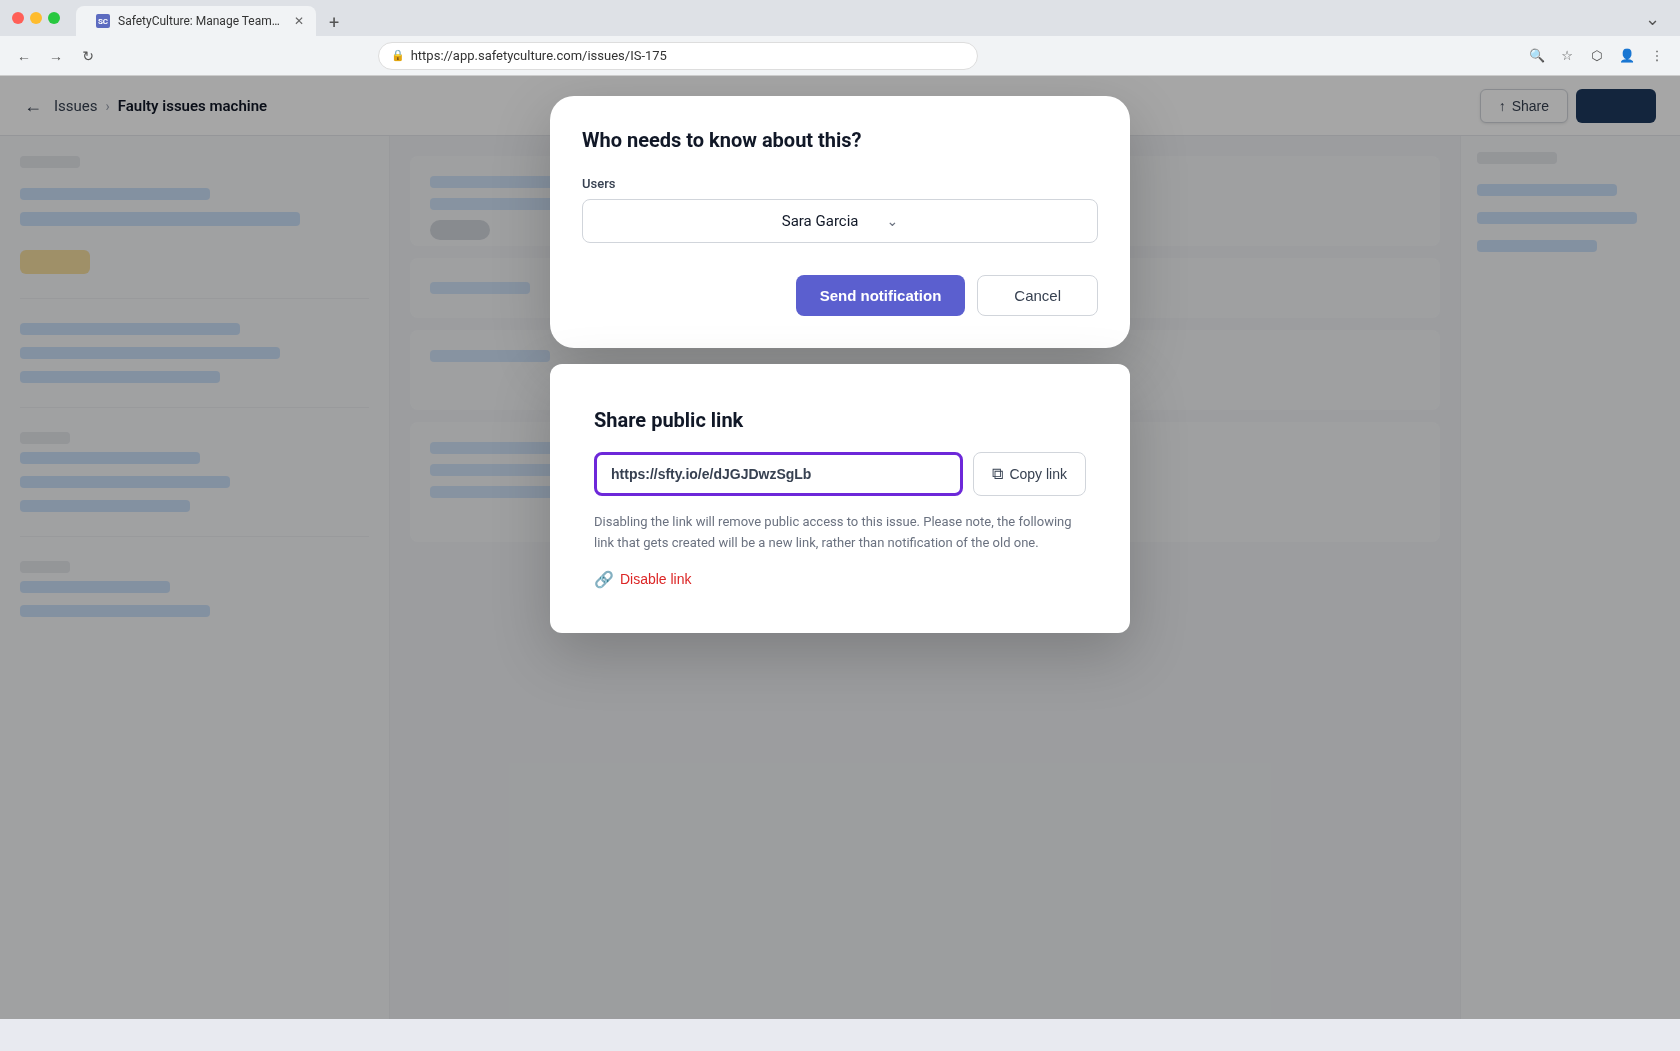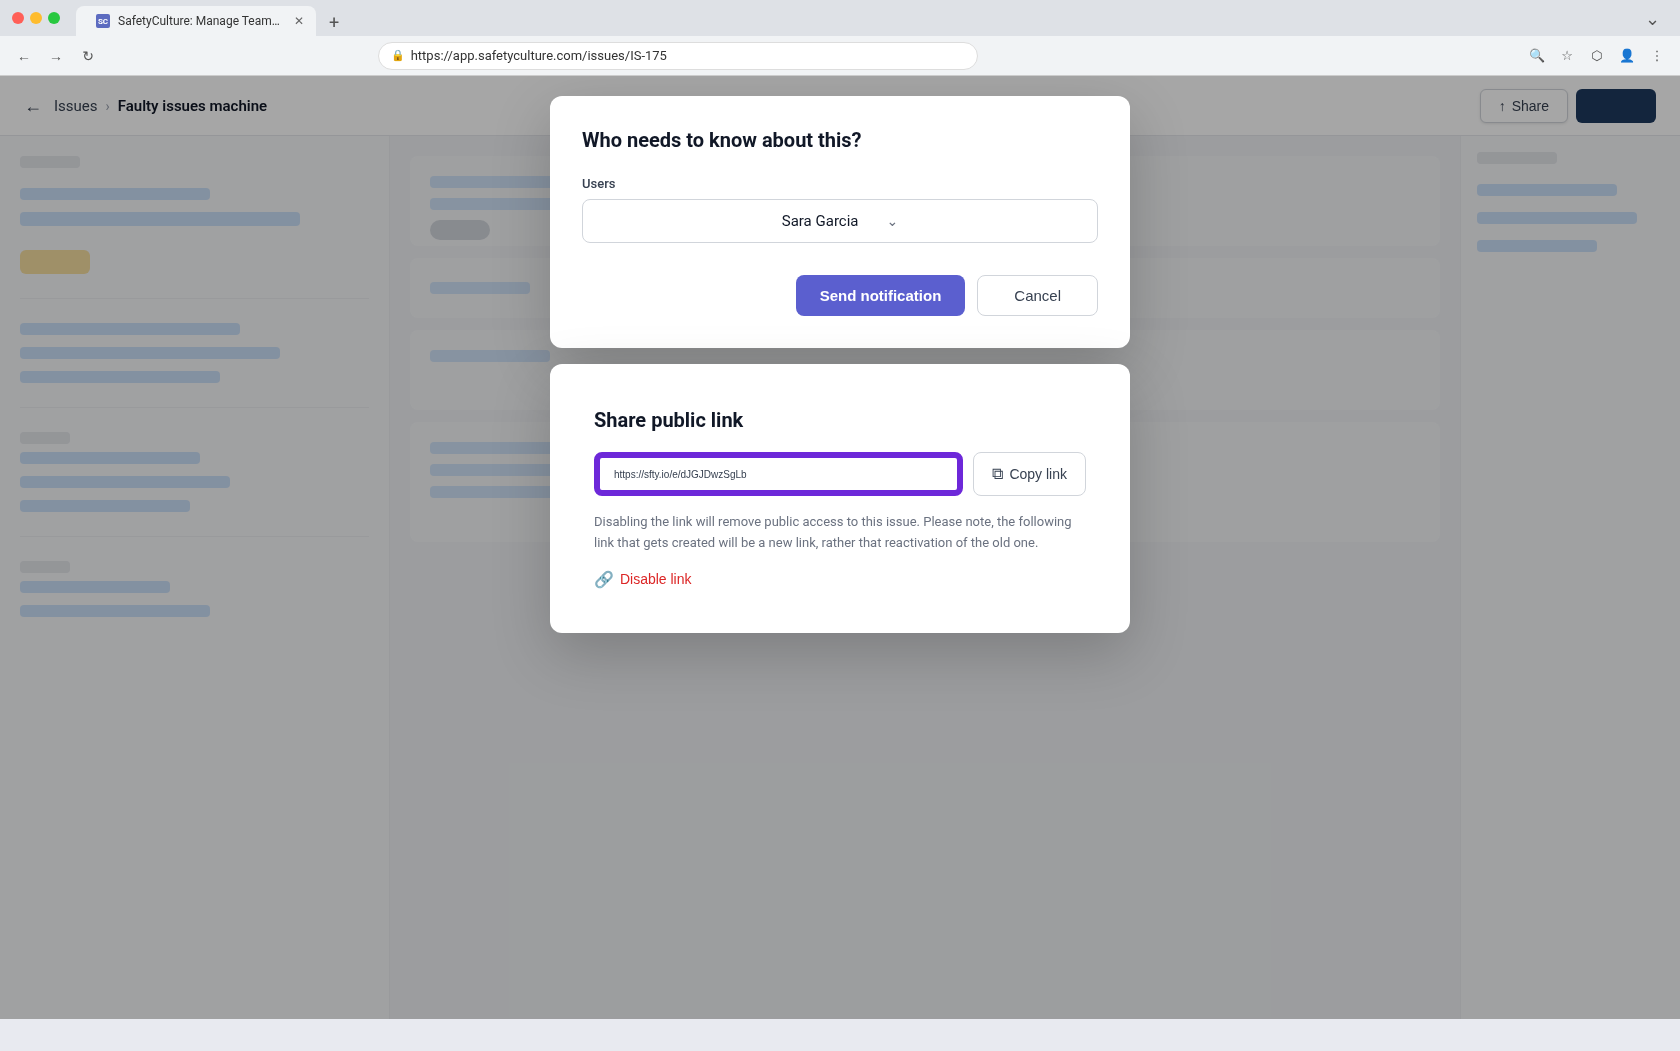--- a/index.html
+++ b/index.html
@@ -279,21 +279,21 @@
       display: flex;
       flex-direction: column;
       align-items: center;
       justify-content: flex-start;
       padding-top: 20px;
       gap: 16px;
     }
 
     .modal-card {
       background: white;
-      border-radius: 12px;
+      border-radius: 24px;
       padding: 32px;
       width: 580px;
       box-shadow: 0 20px 60px rgba(0,0,0,0.2);
     }
 
     .modal-title {
       font-size: 20px;
       font-weight: 700;
       color: #111827;
       margin-bottom: 24px;
@@ -371,26 +371,27 @@
       margin-bottom: 20px;
     }
     .link-row {
       display: flex;
       gap: 10px;
       margin-bottom: 16px;
     }
     .link-input {
       flex: 1;
       height: 44px;
-      border: 6px solid #6d28d9;
+      border: 3px solid #6d28d9;
       border-radius: 8px;
       padding: 0 14px;
-      font-size: 10px;
-      color: #374151;
-      background: white;
+      font-size: 14px;
+      color: #374151;
+      background: white;
+      font-weight: bold;
     }
     .copy-link-btn {
       display: flex;
       align-items: center;
       gap: 6px;
       padding: 0 18px;
       height: 44px;
       border: 1px solid #d1d5db;
       border-radius: 8px;
       background: white;
@@ -560,21 +561,21 @@
       <div class="share-link-title">Share public link</div>
 
       <div class="link-row">
         <input class="link-input" readonly="" value="https://sfty.io/e/dJGJDwzSgLb" style="">
         <button class="copy-link-btn">
           <span class="copy-icon">⧉</span>
           <span>Copy link</span>
         </button>
       </div>
 
-      <div class="link-description">Disabling the link will remove public access to this issue. Please note, the following link that gets created will be a new link, rather that reactivation of the old one.</div>
+      <div class="link-description">Disabling the link will remove public access to this issue. Please note, the following link that gets created will be a new link, rather than notification of the old one.</div>
 
       <button class="disable-link-btn">
         <span class="disable-icon">🔗</span>
         <span>Disable link</span>
       </button>
     </div>
 
   </div>
 </div>
 

